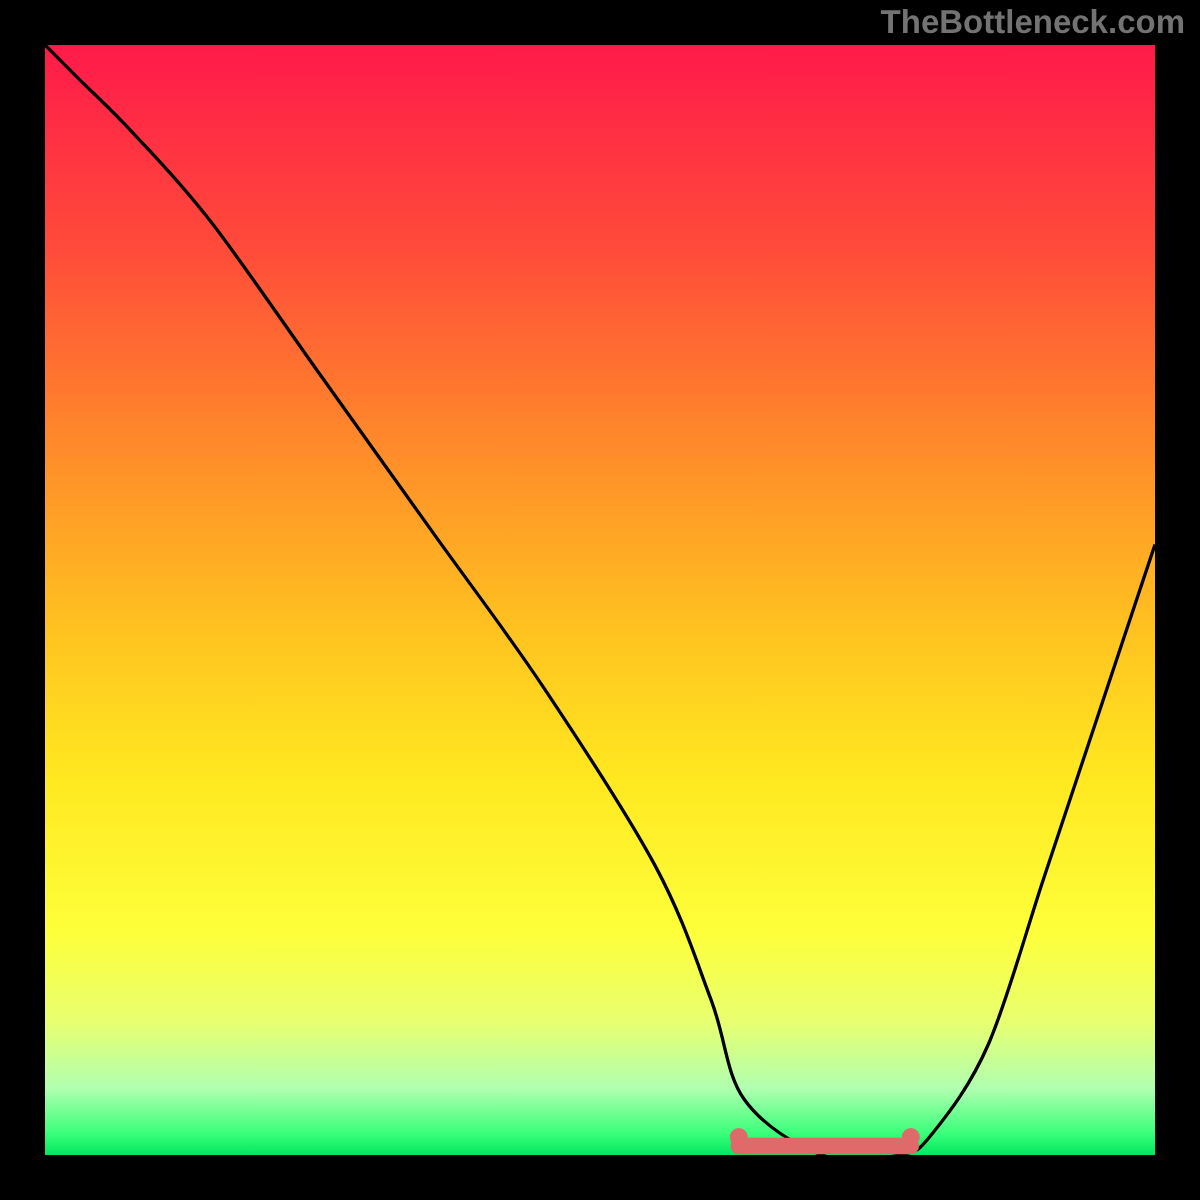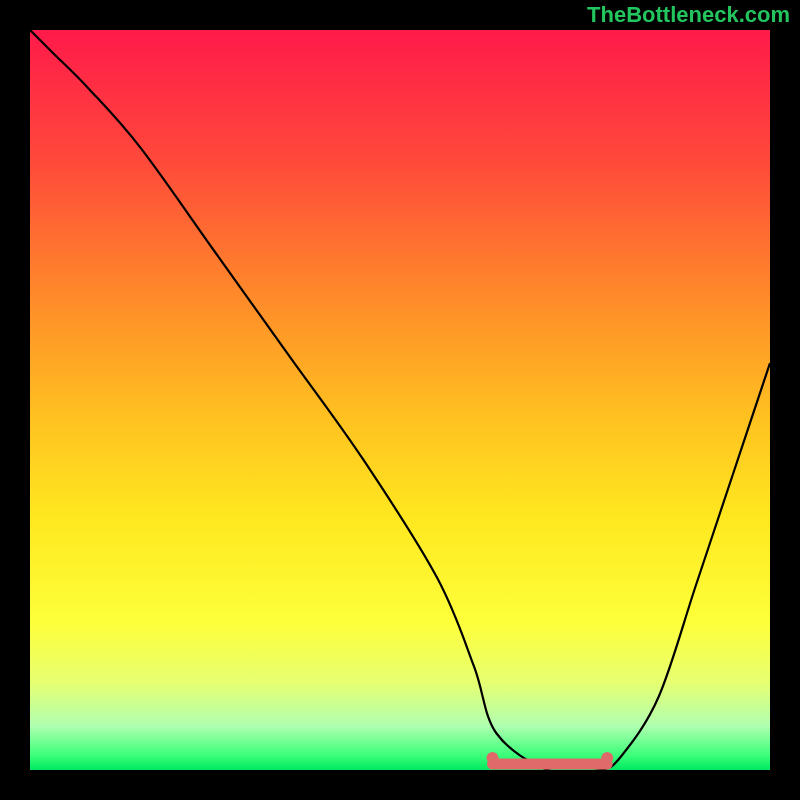--- a/index.html
+++ b/index.html
@@ -7,21 +7,21 @@
   .container {
     position: relative;
     width: 800px;
     height: 800px;
     background: #000;
   }
   .watermark {
     position: absolute;
     top: 2px;
     right: 10px;
-    color: #22c55e;
+    color: #737373;
     font-family: Arial, Helvetica, sans-serif;
     font-size: 22px;
     font-weight: bold;
     z-index: 10;
   }
   .plot-area {
     position: absolute;
     left: 30px;
     top: 30px;
     width: 740px;

